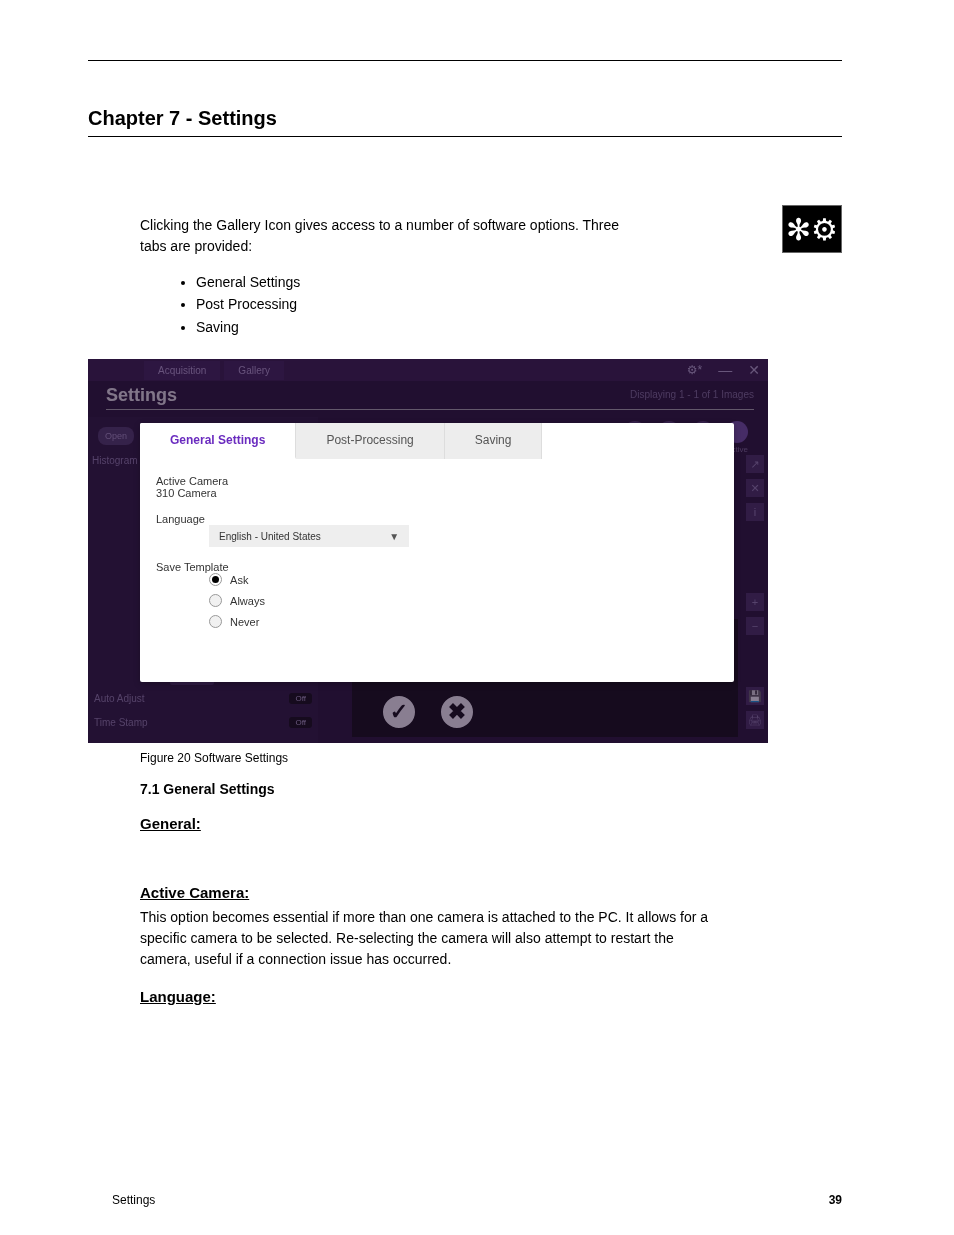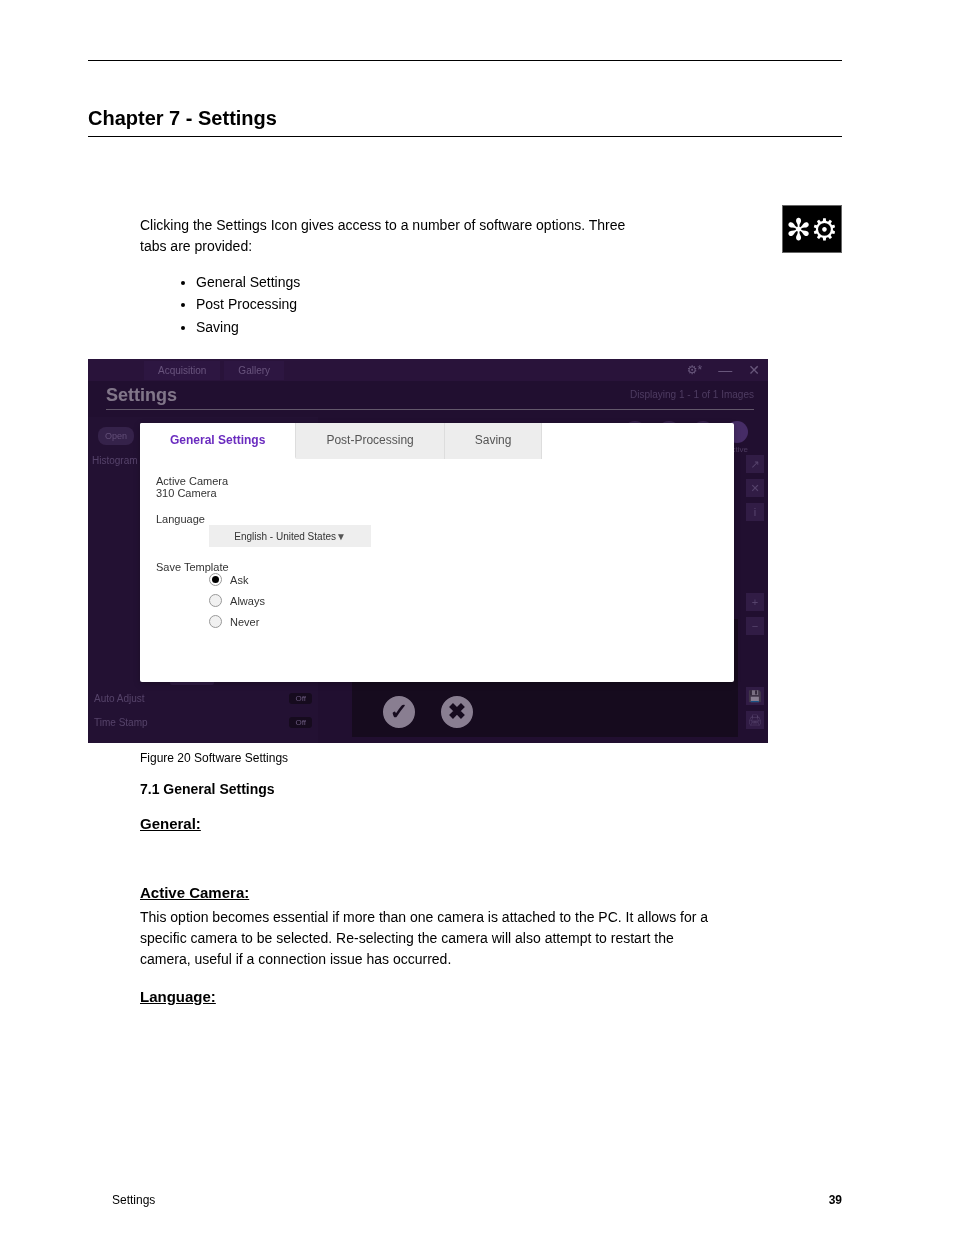--- a/index.html
+++ b/index.html
@@ -232,22 +232,22 @@
   }
   .modal-body {
     padding:16px 16px 40px 16px;
     font-size:11px;
     color:#333;
   }
   .mrow { display:flex; align-items:flex-start; margin-bottom:14px;flex-direction:column; }
   .mrow .mlabel { width:94px; color:#333; }
   .mrow .mvalue { flex:1; }
   .lang-select {
-    display:inline-flex; align-items:center; justify-content:center;
-    width:162px; height:22px;
+    display:inline-flex; align-items:center; justify-content:space-between;
+    width:200px; height:22px;
     background:#eeeeee; padding:0 10px;
     font-size:10px; color:#333;
   }
   .lang-select .chev { color:#555; font-size:10px; }
   .radio-group { display:flex; flex-direction:column; gap:8px; }
   .radio-opt { display:flex; align-items:center; gap:8px; font-size:11px; color:#333;}
   .radio-dot {
     width:13px; height:13px; border-radius:50%;
     border:1px solid #999; background:#fff;
     display:flex; align-items:center; justify-content:center;
@@ -274,21 +274,21 @@
 
   <div class="chapter-title">Chapter 7 - Settings</div>
   <hr class="hr-below-title">
 
   <div style="height:58px;"></div>
 
   <div class="settings-icon-box">
     <span>✻⚙</span>
   </div>
 
-  <p class="body-para">Clicking the Settings Icon gives access to a number of software options. Three tabs are provided:</p>
+  <p class="body-para">Clicking the Gallery Icon gives access to a number of software options. Three tabs are provided:</p>
 
   <ul class="bullets">
     <li>General Settings</li>
     <li>Post Processing</li>
     <li>Saving</li>
   </ul>
 
   <div class="screenshot">
 
     <div class="sshot-topbar">

